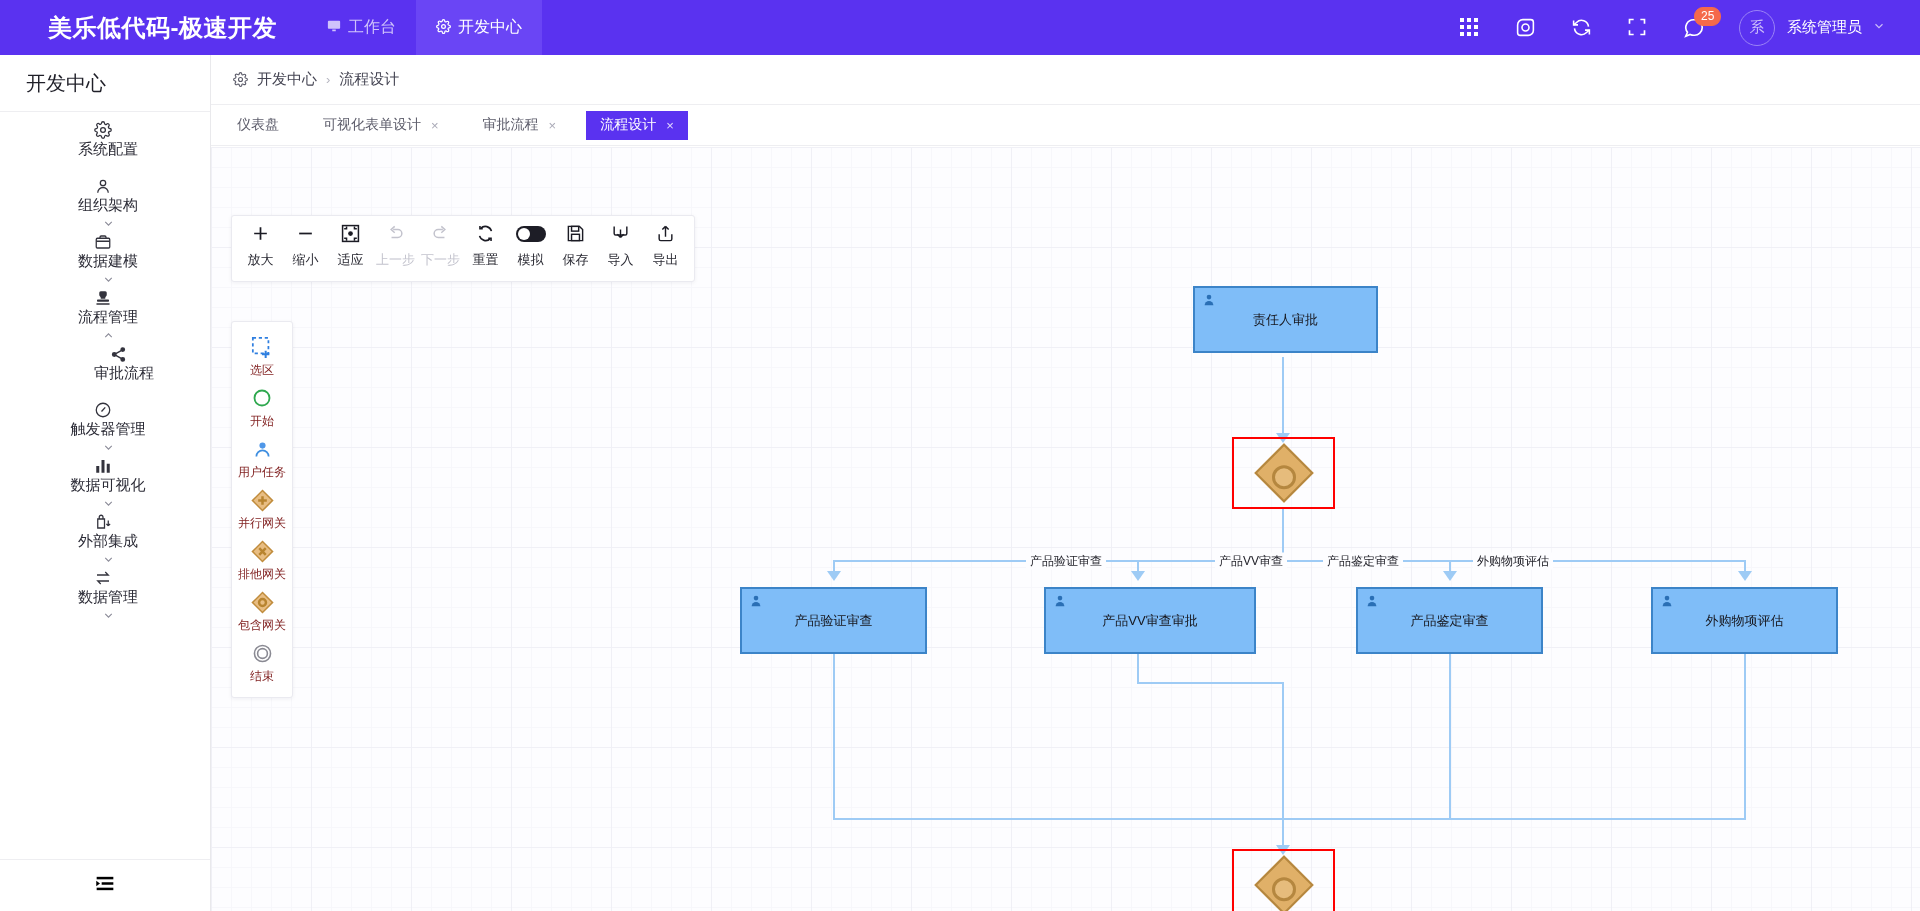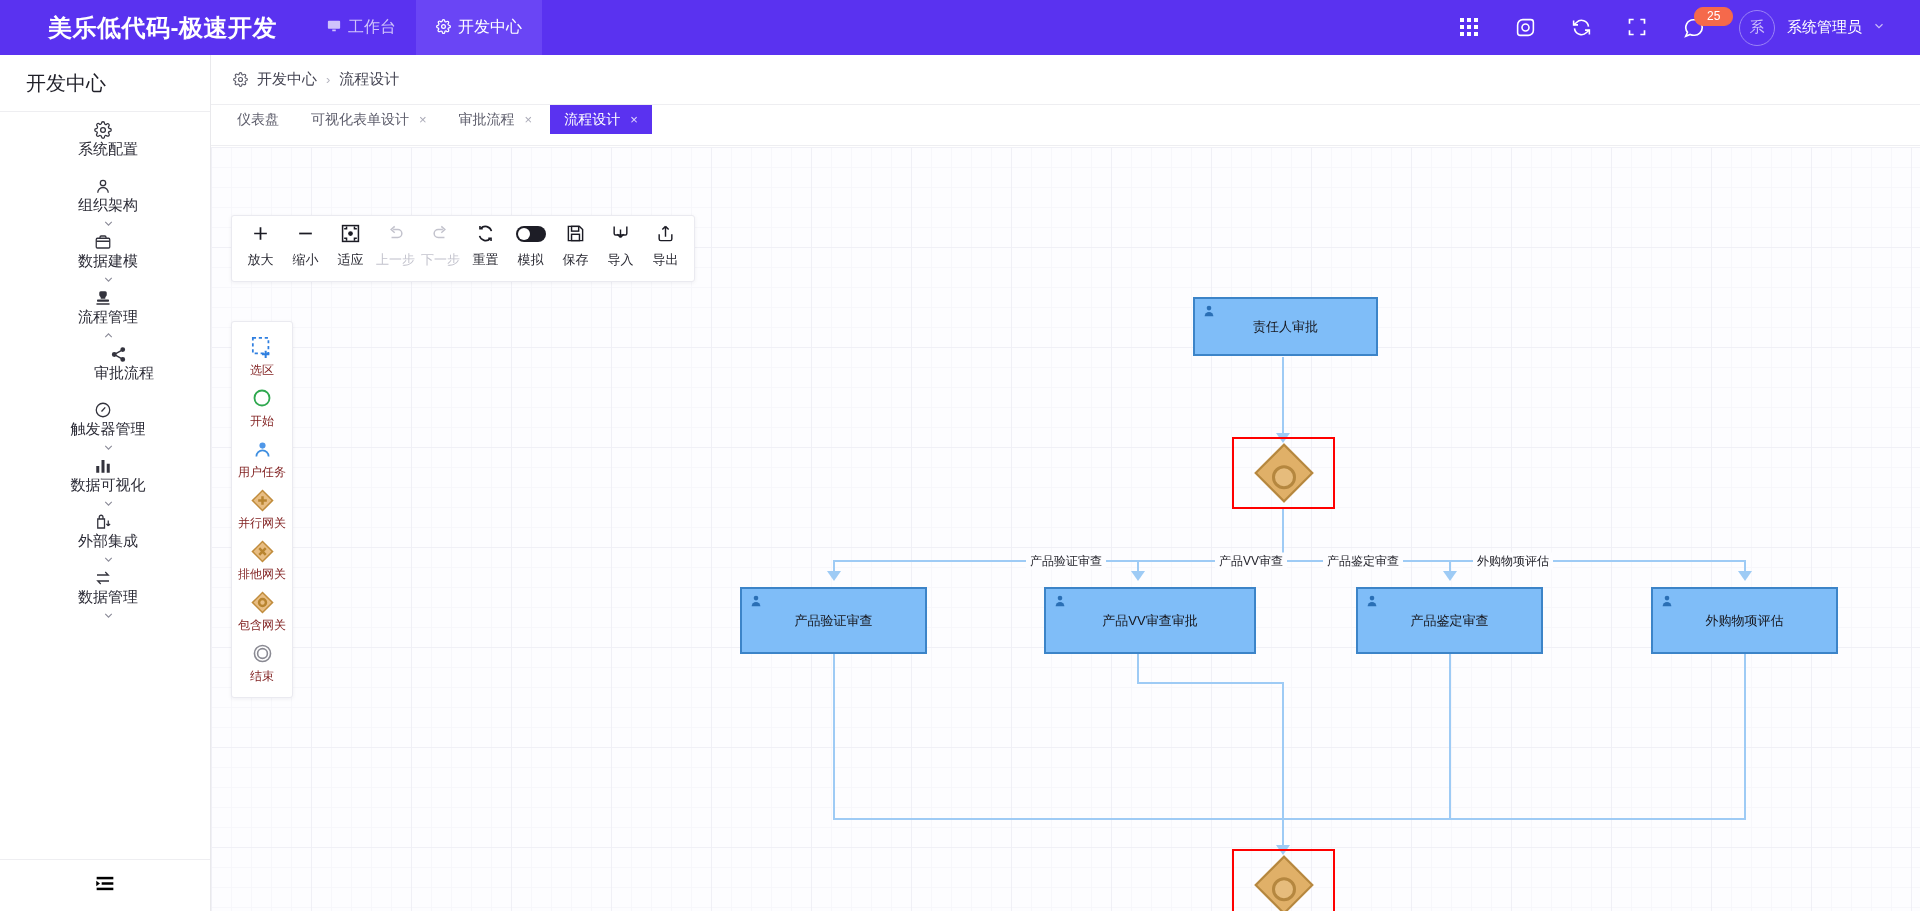--- a/index.html
+++ b/index.html
@@ -34,21 +34,21 @@
 
   .header-right {
     margin-left: auto; display: flex; align-items: center;
     gap: 34px; margin-right: 34px;
   }
   .hicon { width: 22px; height: 22px; color: #fff; cursor: pointer; position: relative; display:block; }
   .hicon svg { display: block; }
   .badge {
     position: absolute; top: -10px; left: 11px;
     background: #f5694b; color: #fff; font-size: 12px;
-    border-radius: 9px; padding: 1px 12px; line-height: 15px;
+    border-radius: 9px; padding: 1px 6px; line-height: 15px;
     min-width: 24px; text-align: center; border: 1px solid #f5694b;
   }
   .avatar {
     width: 36px; height: 36px; border-radius: 50%;
     border: 1px solid #9b83f6; color: #cbbcf9;
     display: flex; align-items: center; justify-content: center;
     font-size: 15px; cursor: pointer;
   }
   .username { color: #fff; font-size: 15px; margin-left: -22px; white-space: nowrap; }
   .caret-down { color: #cbbcf9; font-size: 13px; margin-left: -24px; cursor: pointer; }
@@ -95,22 +95,22 @@
     height: 50px; display: flex; align-items: center;
     padding-left: 22px; gap: 9px;
     font-size: 15px; color: #444452;
     border-bottom: 1px solid #eeeef1;
   }
   .breadcrumb .bc-gear { color: #5a5a68; display:flex; }
   .breadcrumb .sep { color: #b4b4bf; font-size: 13px; }
   .breadcrumb .bc-item { cursor: pointer; }
 
   .tabbar {
-    height: 41px; display: flex; align-items: flex-start;
-    padding-left: 12px; gap: 4px;
+    height: 41px; display: flex; align-items: center;
+    padding-left: 12px; gap: 16px;
     border-bottom: 1px solid #eeeef1; background: #fff;
   }
   .tab {
     display: flex; align-items: center; gap: 10px;
     height: 29px; padding: 0 14px; font-size: 14px;
     color: #5d5d6b; cursor: pointer; white-space: nowrap;
   }
   .tab.active { background: #5a32f0; color: #fff; }
   .tab .tclose { color: #a9a9b6; font-size: 13px; }
   .tab.active .tclose { color: #e3d9fd; }
@@ -653,21 +653,21 @@
       <div class="edge h" style="left:1071px; top:671px; width:464px;"></div>
 
       <div class="edge v" style="left:1071px; top:671px; height:33px;"></div>
       <div class="arrow" style="left:1065px; top:698px;"></div>
 
       <div class="edge-label" style="left:855px; top:414px;">产品验证审查</div>
       <div class="edge-label" style="left:1000px; top:414px;margin-left:40px;">产品VV审查</div>
       <div class="edge-label" style="left:1152px; top:414px;">产品鉴定审查</div>
       <div class="edge-label" style="left:1302px; top:414px;">外购物项评估</div>
 
-      <div class="node-task" style="left:982px; top:150px; width:185px; height:59px;">
+      <div class="node-task" style="left:982px; top:139px; width:185px; height:67px;">
         <span class="person">
           <svg width="14" height="14" viewBox="0 0 24 24" fill="currentColor">
               <circle cx="12" cy="7" r="4"></circle>
               <path d="M4.5 21a7.5 7.5 0 0115 0z"></path>
             </svg>
         </span>
         <span>责任人审批</span>
       </div>
 
       <div class="gw-wrap" style="left:1021px; top:290px; width:103px; height:72px;">

